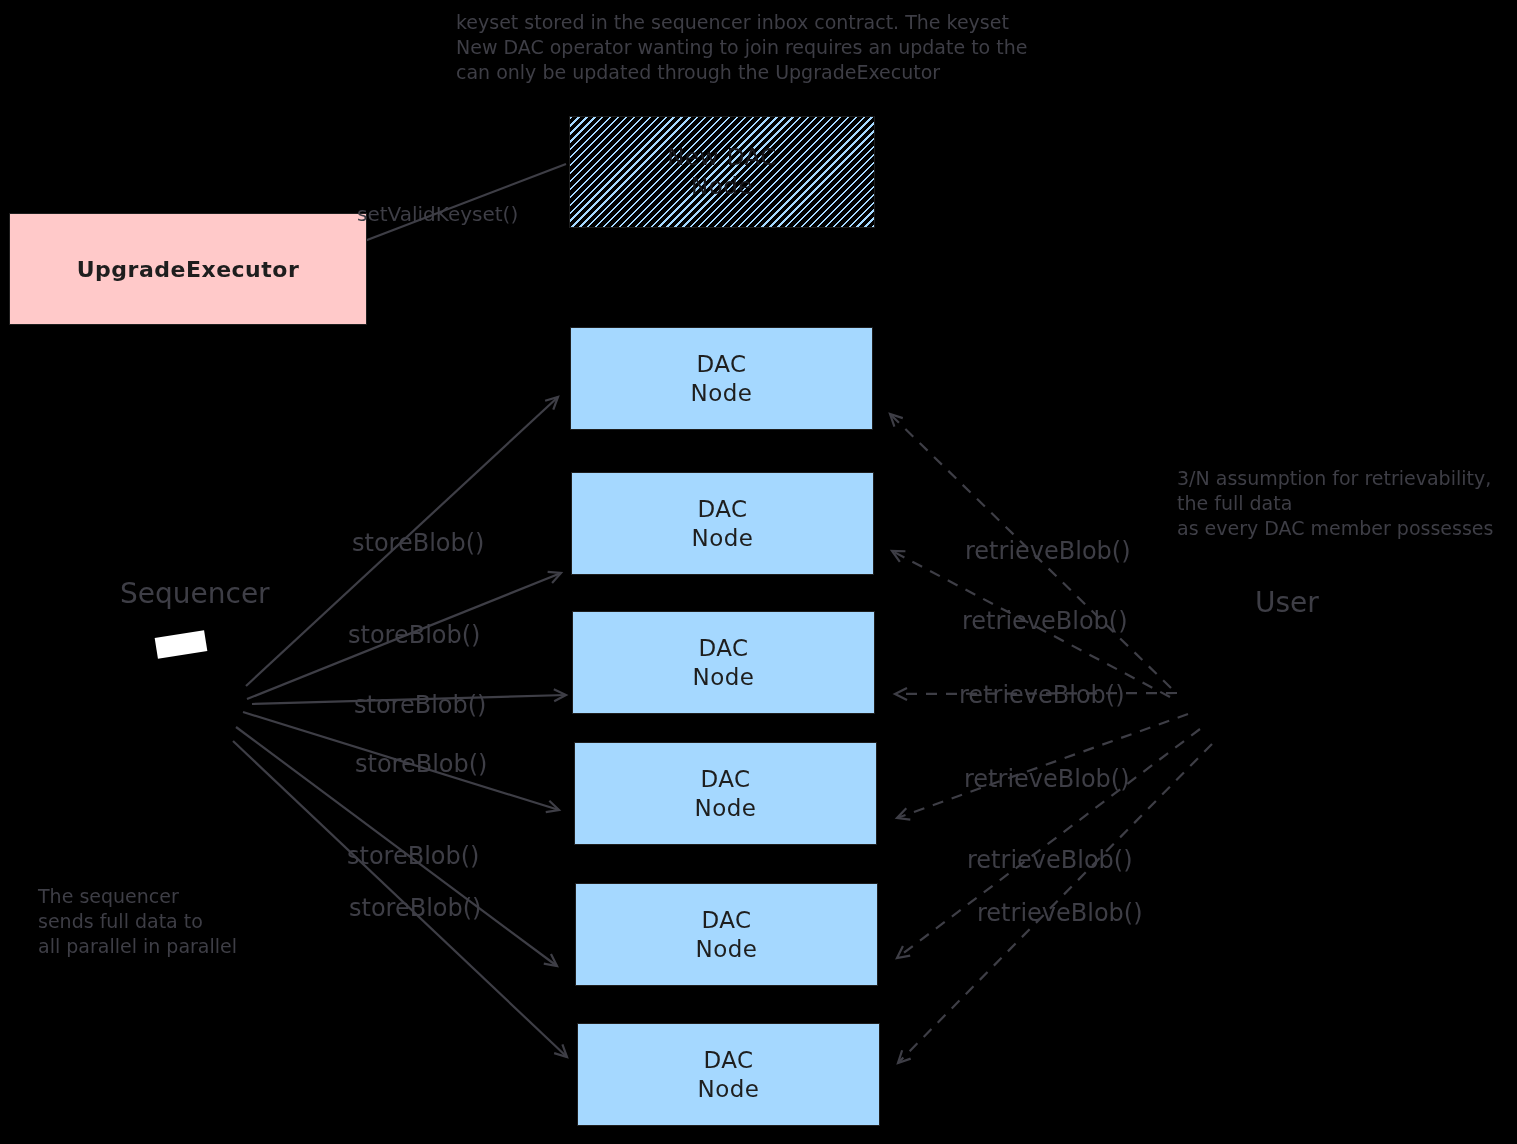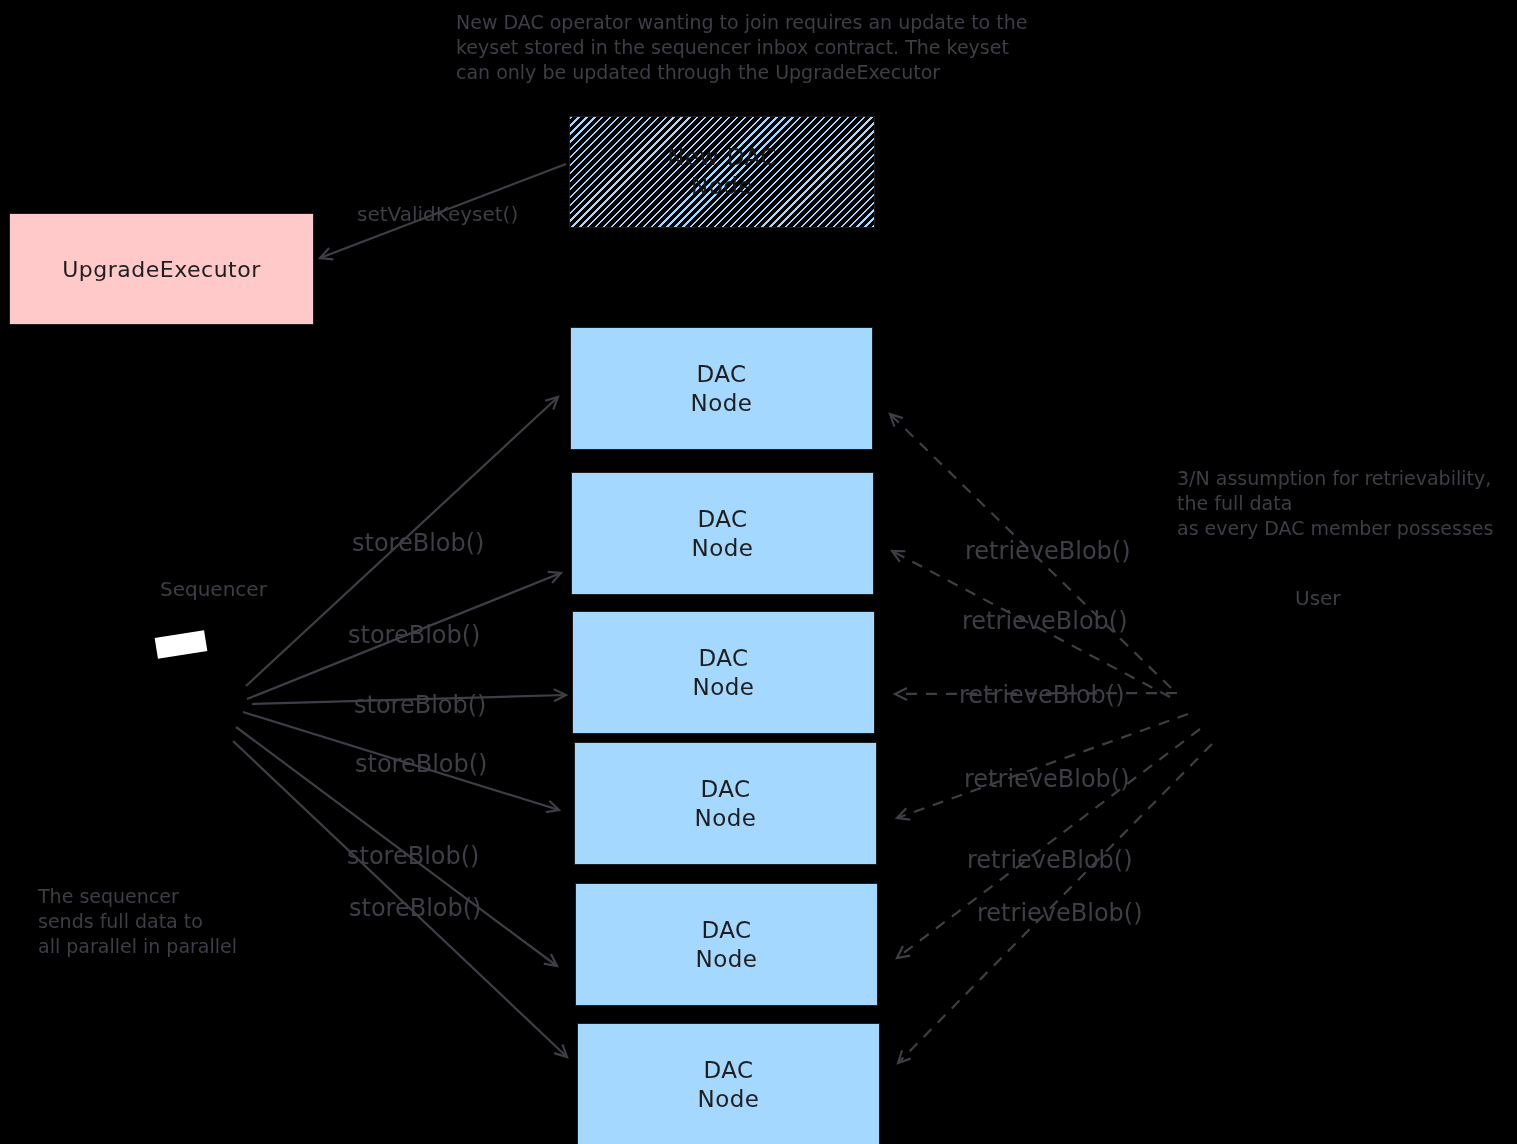--- a/index.html
+++ b/index.html
@@ -21,35 +21,35 @@
   svg.wires{position:absolute;left:0;top:0;pointer-events:none;}
   svg.wires .ink{stroke:var(--on-black-ink);stroke-width:2.2;fill:none;}
   svg.wires .dashed{stroke-dasharray:11 9;}
 
   .box{
     position:absolute;border:1.6px solid var(--stroke-dark);
     display:flex;flex-direction:column;align-items:center;justify-content:center;
     text-align:right;color:var(--stroke-dark);
     font-size:23px;line-height:29px;letter-spacing:.5px;
   }
-  .dac-box{width:303px;height:123px;background:var(--dac-node-fill);}
+  .dac-box{width:303px;height:103px;background:var(--dac-node-fill);}
   .executor-box{
-    left:9px;top:213px;width:305px;height:112px;
-    background:var(--upgrade-executor-fill);font-size:22px;
+    left:9px;top:213px;width:358px;height:112px;
+    background:var(--upgrade-executor-fill);font-size:22px;font-weight:bold;
   }
   .hatched-box{
     left:569px;top:116px;width:306px;height:112px;
     background:repeating-linear-gradient(135deg,
       var(--dac-node-fill) 0 1.6px, transparent 1.6px 5.6px);
     color:#17171c;
   }
 
   .note{position:absolute;color:var(--on-black-ink);font-size:19px;line-height:25px;white-space:nowrap;}
   .edge-label{position:absolute;color:var(--on-black-ink);font-size:24px;white-space:nowrap;}
-  .name-label{position:absolute;color:var(--on-black-ink);font-size:20px;white-space:nowrap;margin-left:40px;}
+  .name-label{position:absolute;color:var(--on-black-ink);font-size:28px;white-space:nowrap;}
 
   .laptop-screen{
     position:absolute;left:156px;top:634px;width:50px;height:21px;
     background:var(--sequencer-screen);transform:rotate(-9deg);
   }
 </style>
 </head>
 <body>
 
 <div class="stage">
@@ -72,22 +72,22 @@
 
     <line x1="1171" y1="688" x2="890" y2="414" class="ink dashed" marker-end="url(#arrowhead)"></line>
     <line x1="1170" y1="697" x2="892" y2="551" class="ink dashed" marker-end="url(#arrowhead)"></line>
     <line x1="1177" y1="693" x2="895" y2="694" class="ink dashed" marker-end="url(#arrowhead)"></line>
     <line x1="1188" y1="714" x2="897" y2="818" class="ink dashed" marker-end="url(#arrowhead)"></line>
     <line x1="1200" y1="729" x2="897" y2="958" class="ink dashed" marker-end="url(#arrowhead)"></line>
     <line x1="1212" y1="744" x2="898" y2="1063" class="ink dashed" marker-end="url(#arrowhead)"></line>
   </svg>
 
   <div class="note" style="left:456px;top:10px;">
+    <div>keyset stored in the sequencer inbox contract. The keyset</div>
     <div>New DAC operator wanting to join requires an update to the</div>
-    <div>keyset stored in the sequencer inbox contract. The keyset</div>
     <div>can only be updated through the UpgradeExecutor</div>
   </div>
 
   <div class="box hatched-box">
     <span>New DAC</span>
     <span>Node</span>
   </div>
 
   <div class="box executor-box">
     <span>UpgradeExecutor</span>

